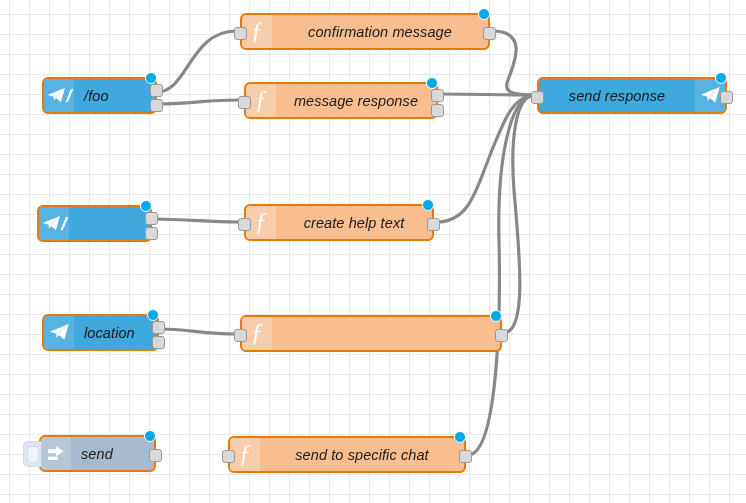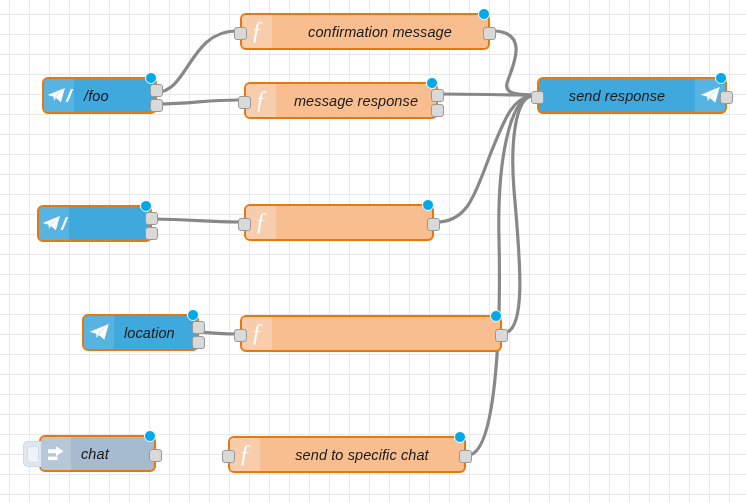--- a/index.html
+++ b/index.html
@@ -226,25 +226,26 @@
           </span>
         </div>
         <div class="port out" style="top: 5px;"></div>
         <div class="port out" style="top: 20px;"></div>
         <div class="status-dot"></div>
       </div>
       <div class="node fn" style="left: 244px; top: 204px; width: 190px; height: 37px;">
         <div class="node-icon-box">
           <span class="fn-glyph">ƒ</span>
         </div>
-        <div class="port in" style="top: 12px;"></div>
-        <div class="port out" style="top: 12px;"></div>
-        <div class="status-dot"></div>
-      </div>
-      <div class="node tg" style="left: 42px; top: 314px; width: 117px; height: 37px; margin-left: 40px;">
+        <div class="node-label">create help text</div>
+        <div class="port in" style="top: 12px;"></div>
+        <div class="port out" style="top: 12px;"></div>
+        <div class="status-dot"></div>
+      </div>
+      <div class="node tg" style="left: 42px; top: 314px; width: 117px; height: 37px;">
         <div class="node-icon-box">
           <svg class="glyph" width="23" height="18.400000000000002" viewBox="0 0 24 20">
             <path d="M1.5 9.6 L22 1.2 L17.2 18.2 L11.4 13.1 L8.9 16.4 L8.6 11.6 Z" fill="#ffffff"></path>
             <path d="M8.6 11.6 L22 1.2 L11.4 13.1 Z" fill="#e2eef6"></path>
           </svg>
         </div>
         <div class="node-label">location</div>
         <div class="port out" style="top: 5px;"></div>
         <div class="port out" style="top: 20px;"></div>
         <div class="status-dot"></div>
@@ -260,21 +261,21 @@
       <div class="node inject" style="left: 39px; top: 435px; width: 117px; height: 37px;">
         <div class="inject-btn">
           <span class="btn-inner"></span>
         </div>
         <div class="node-icon-box">
           <svg class="glyph" width="20" height="20" viewBox="0 0 20 20">
             <path d="M2 5.2 L10 5.2 L10 2.2 L17.5 7.2 L10 12.2 L10 9.2 L2 9.2 Z" fill="#ffffff"></path>
             <path d="M2 12.6 L11.5 12.6 L11.5 16 L2 16 Z" fill="#ffffff"></path>
           </svg>
         </div>
-        <div class="node-label">chat</div>
+        <div class="node-label">send</div>
         <div class="port out" style="top: 12px;"></div>
         <div class="status-dot"></div>
       </div>
       <div class="node fn" style="left: 228px; top: 436px; width: 238px; height: 37px;">
         <div class="node-icon-box">
           <span class="fn-glyph">ƒ</span>
         </div>
         <div class="node-label">send to specific chat</div>
         <div class="port in" style="top: 12px;"></div>
         <div class="port out" style="top: 12px;"></div>

